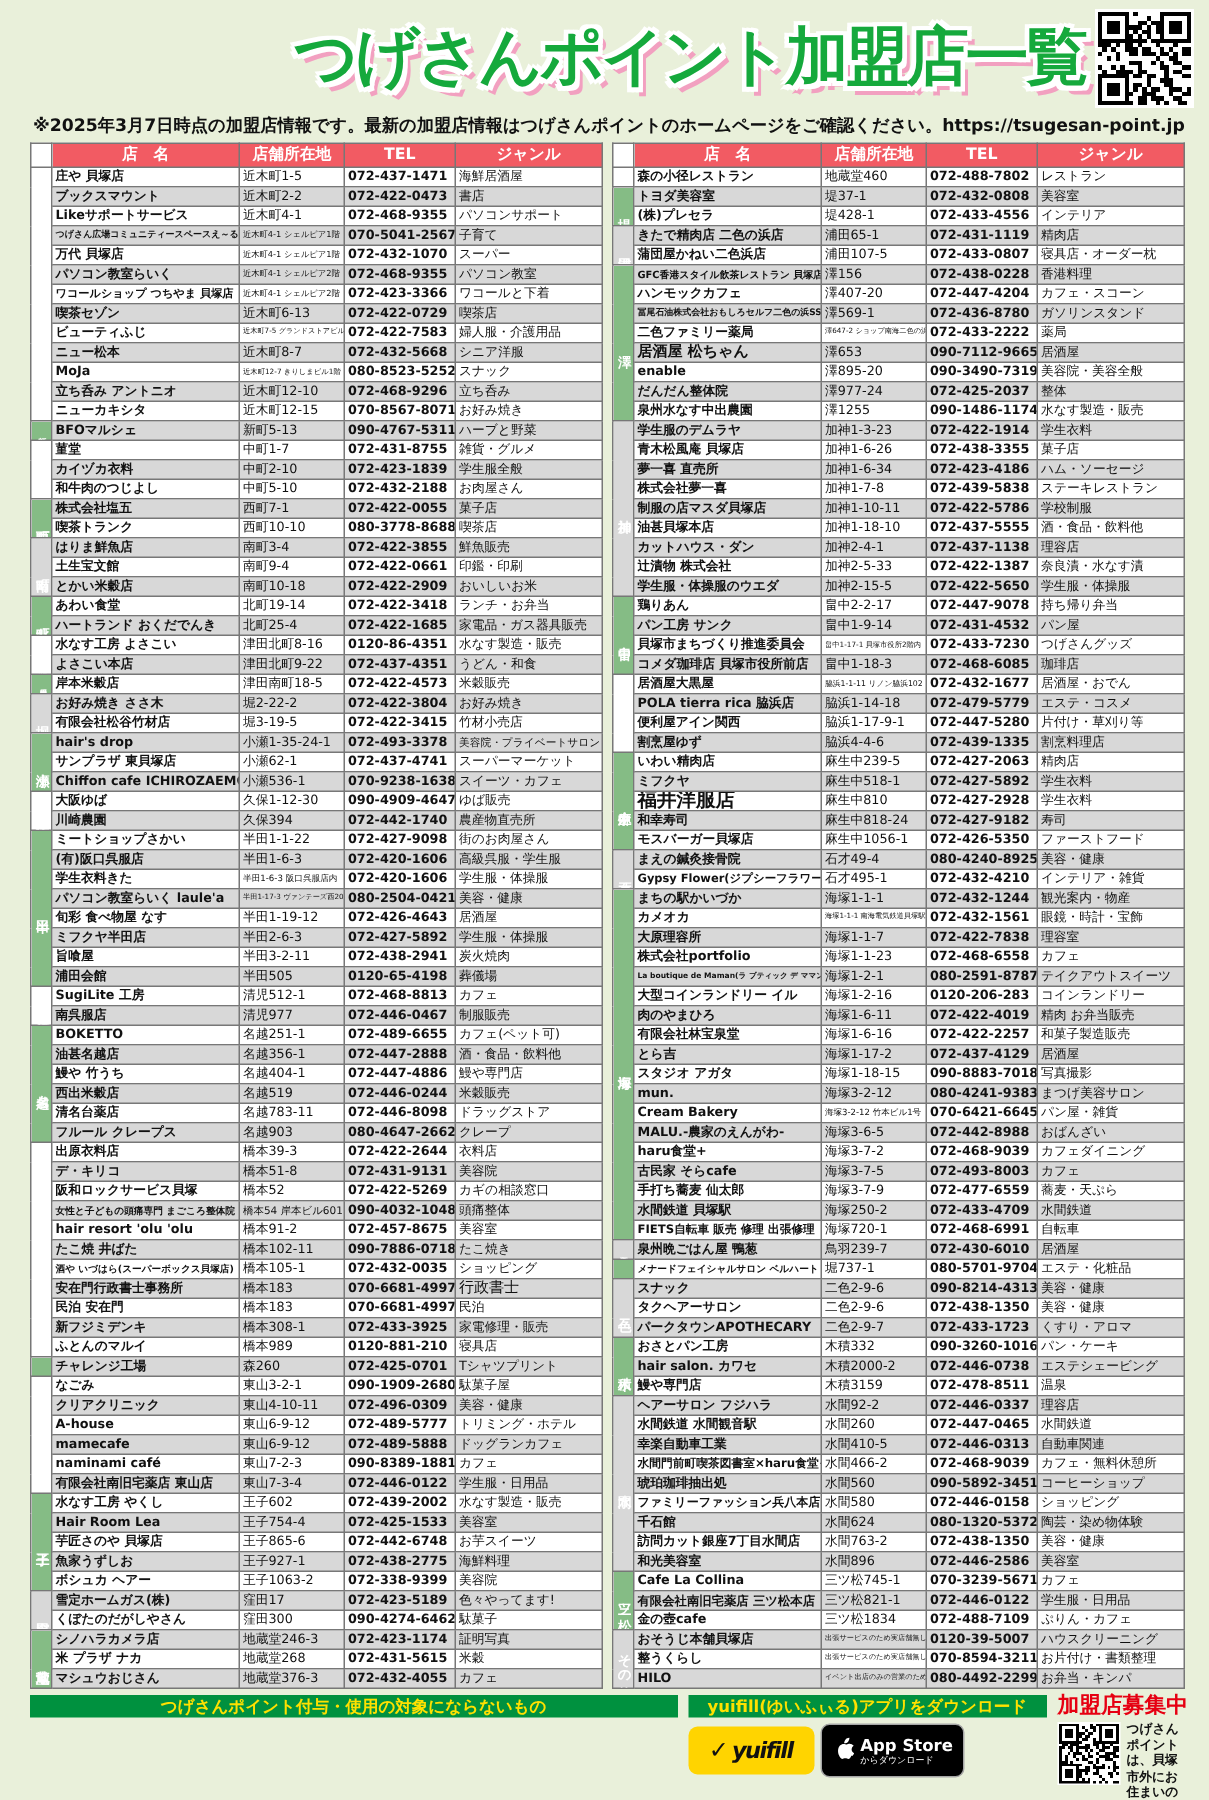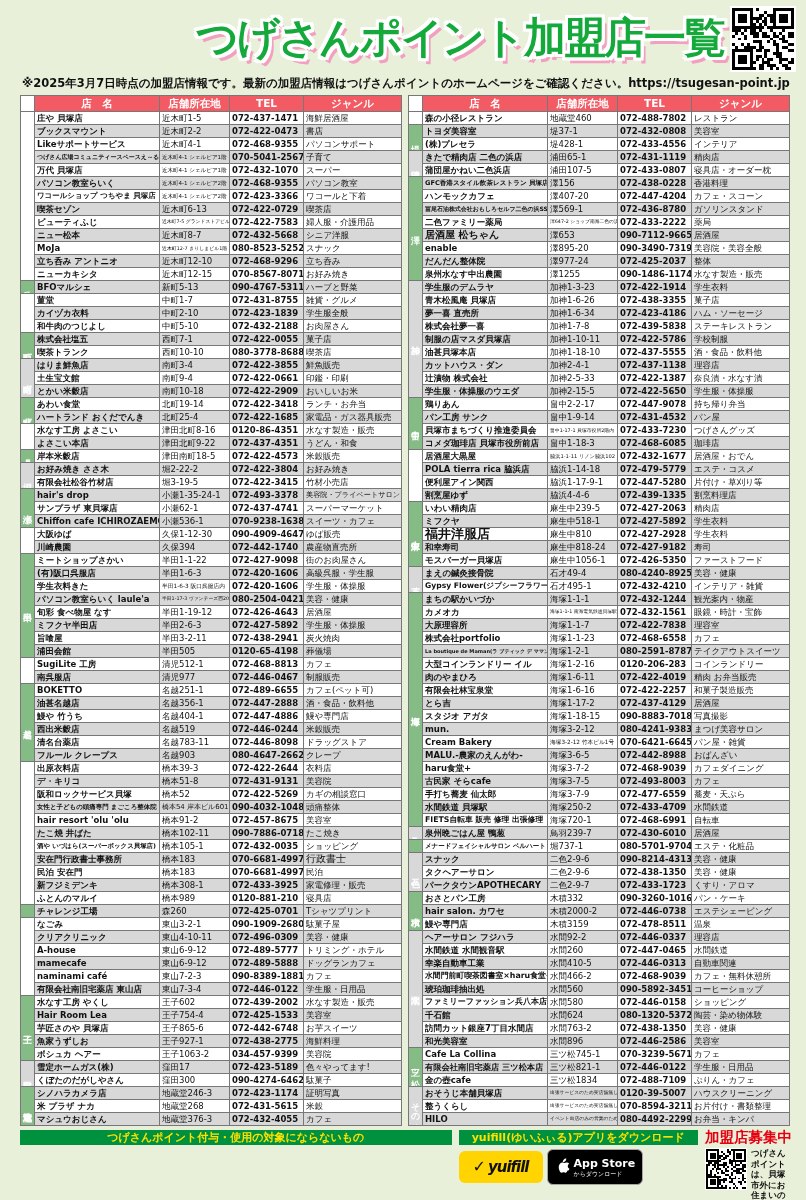--- a/index.html
+++ b/index.html
@@ -683,21 +683,21 @@
         </tr>
         <tr class="odd">
           <td class="name" style="font-size: 8.5px;">魚家うずしお</td>
           <td class="addr" style="font-size: 8.5px;">王子927-1</td>
           <td class="tel">072-438-2775</td>
           <td class="genre" style="font-size: 8.5px;">海鮮料理</td>
         </tr>
         <tr class="even">
           <td class="name" style="font-size: 8.5px;">ボシュカ ヘアー</td>
           <td class="addr" style="font-size: 8.5px;">王子1063-2</td>
-          <td class="tel">034-457-9399</td>
+          <td class="tel">072-338-9399</td>
           <td class="genre" style="font-size: 8.5px;">美容院</td>
         </tr>
         <tr class="odd">
           <td class="district" rowspan="2" style="font-size: 9px;">窪田</td>
           <td class="name" style="font-size: 8.5px;">雪定ホームガス(株)</td>
           <td class="addr" style="font-size: 8.5px;">窪田17</td>
           <td class="tel">072-423-5189</td>
           <td class="genre" style="font-size: 8.5px;">色々やってます!</td>
         </tr>
         <tr class="even">

